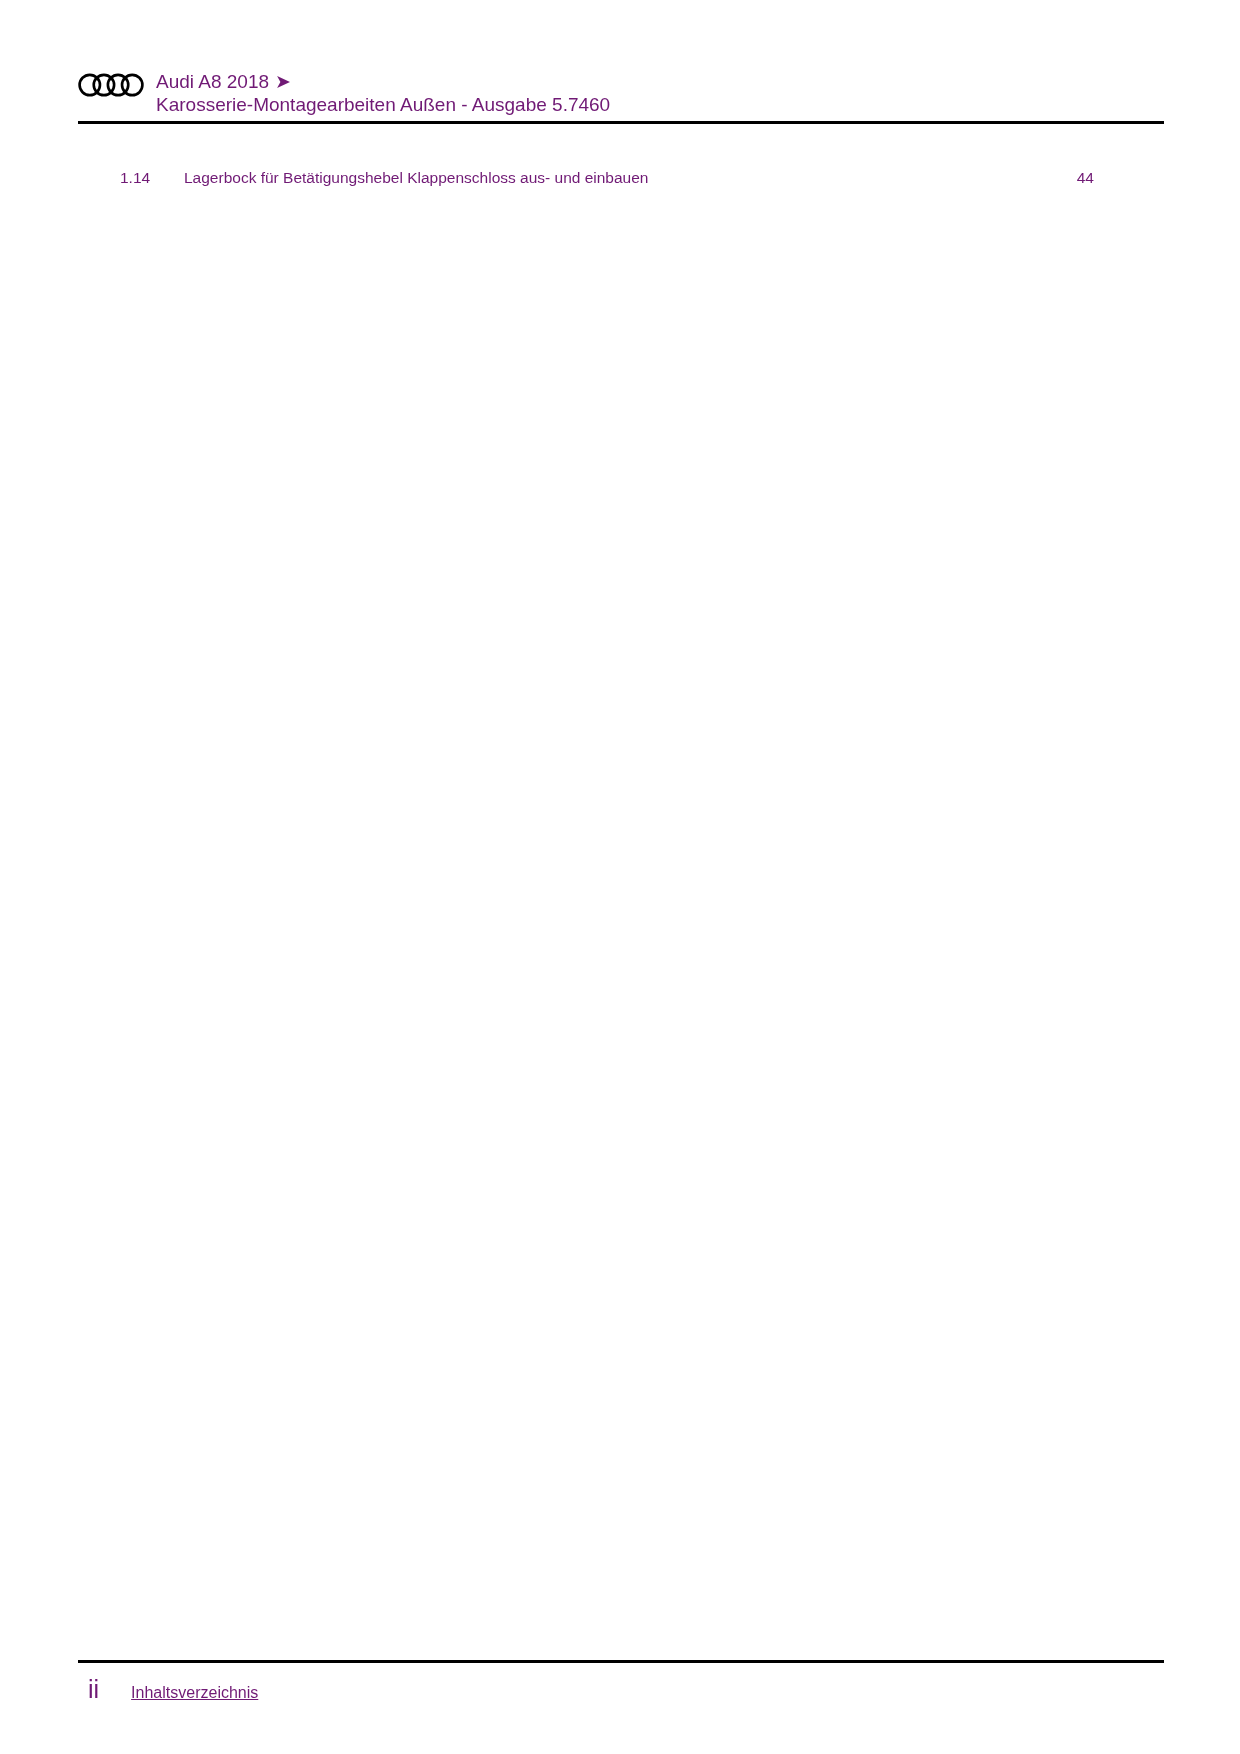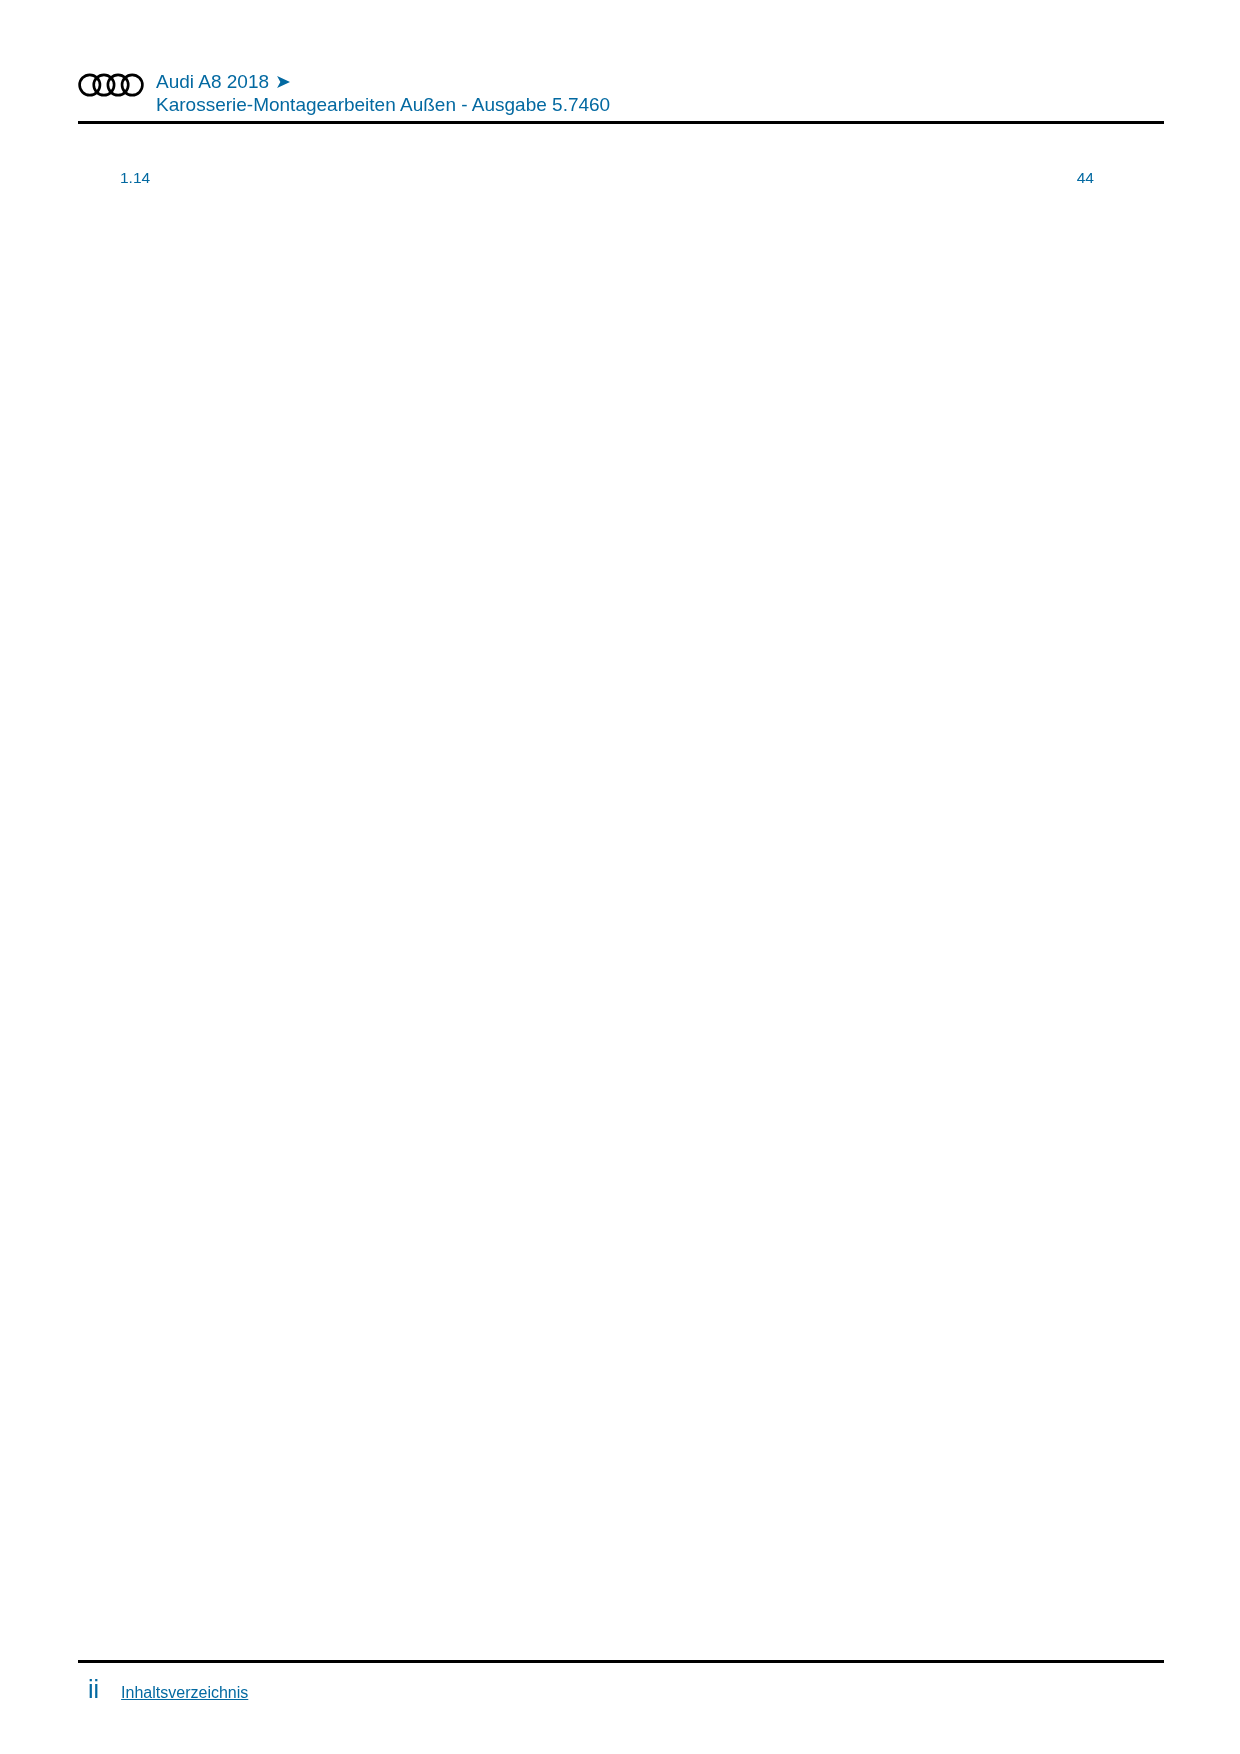--- a/index.html
+++ b/index.html
@@ -2,21 +2,21 @@
 <html><head>
 <meta charset="utf-8">
 <style>
   html,body { margin:0; padding:0; background:#e8e8e8; }
   .page {
     position:relative;
     width:1240px; height:1754px;
     margin:0 auto;
     background:#ffffff;
     font-family:"Liberation Sans", sans-serif;
-    color:#0369a1;
+    color:#701a75;
     overflow:hidden;
   }
 
   
   .header { position:absolute; left:78px; right:76px; top:70px; }
   .header-inner { display:flex; align-items:flex-start; gap:12px; }
   .logo { flex:none; padding-top:2px; }
   .brand-lines { font-size:19px; line-height:23px; white-space:nowrap; }
   .brand-line1 { display:flex; align-items:center; gap:6px; }
   .header-rule { border-top:3px solid #000; margin-top:5px; }
@@ -35,21 +35,21 @@
     background-repeat:repeat-x;
     background-position:left bottom 5px;
   }
   .row .page { flex:none; width:46px; text-align:right; }
 
   .row.item, .row.section { padding-left:42px; }
 
   
   .footer { position:absolute; left:78px; right:76px; top:1660px; }
   .footer-rule { border-top:3px solid #000; }
-  .footer-line { display:flex; align-items:baseline; gap:22px; padding-top:14px; padding-left:10px; }
+  .footer-line { display:flex; align-items:baseline; gap:32px; padding-top:14px; padding-left:10px; }
   .footer-roman { font-size:25px; line-height:25px; }
   .footer-label { font-size:16px;text-decoration:underline; }
 </style>
 </head>
 <body>
 
 <div class="page">
 
   <div class="header">
     <div class="header-inner">
@@ -70,20 +70,21 @@
         </div>
         <div>Karosserie-Montagearbeiten Außen - Ausgabe 5.7460</div>
       </div>
     </div>
     <div class="header-rule"></div>
   </div>
 
   <div class="toc">
       <div class="row item">
       <span class="num">1.14</span>
+      <span class="title">Lagerbock für Betätigungshebel Klappenschloss aus- und einbauen</span>
       <span class="dots"></span>
       <span class="page">44</span>
     </div>
     </div>
 
   <div class="footer">
     <div class="footer-rule"></div>
     <div class="footer-line">
       <span class="footer-roman">ii</span>
       <span class="footer-label">Inhaltsverzeichnis</span>

